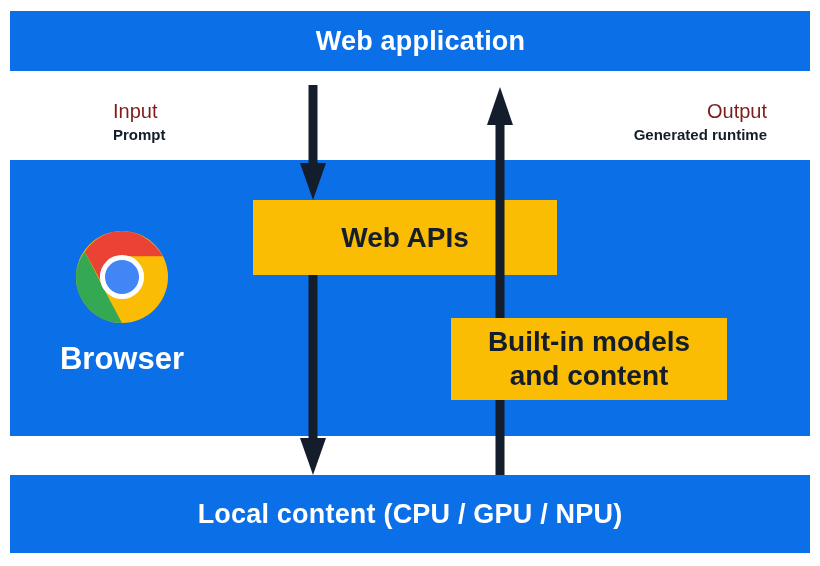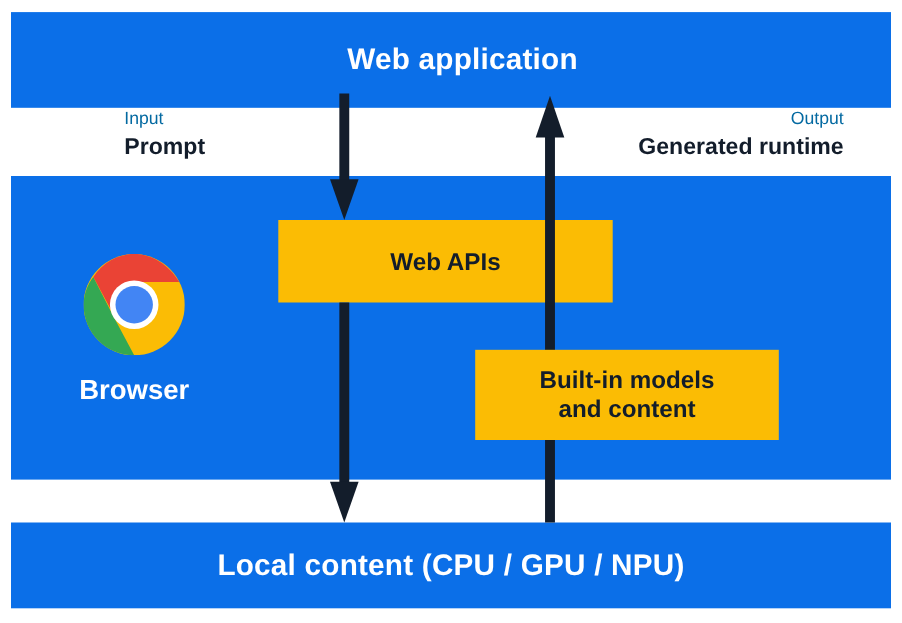--- a/index.html
+++ b/index.html
@@ -9,43 +9,43 @@
     width:820px;height:566px;
     background:#ffffff;
     font-family:"Liberation Sans","DejaVu Sans",sans-serif;
     overflow:hidden;
   }
   .bar{
     position:absolute;left:10px;width:800px;
     background:#0B6FE8;
     display:flex;align-items:center;justify-content:center;
   }
-  .bar-top{top:11px;height:87px;z-index:1;padding-left:21px;}
+  .bar-top{top:11px;height:60px;z-index:1;padding-left:21px;}
   .bar-mid{top:160px;height:276px;z-index:1;}
   .bar-bottom{top:475px;height:78px;z-index:1;}
   .bar-title{
     color:#ffffff;font-weight:bold;font-size:27px;letter-spacing:.2px;
   }
   .caption-block{position:absolute;top:99px;z-index:2;line-height:1.25;}
   .caption-left{left:113px;text-align:left;}
   .caption-right{right:53px;text-align:right;}
-  .caption-small{font-size:16px;color:#0369a1;display:block;}
-  .caption-bold{font-size:21px;font-weight:bold;color:#131D2B;display:block;margin-top:2px;}
+  .caption-small{font-size:20px;color:#7f1d1d;display:block;}
+  .caption-bold{font-size:15px;font-weight:bold;color:#131D2B;display:block;margin-top:2px;}
   .yellow-box{
     position:absolute;background:#FBBC04;
     display:flex;flex-direction:column;align-items:center;justify-content:center;
-    color:#131D2B;font-weight:bold;font-size:22px;text-align:center;
+    color:#131D2B;font-weight:bold;font-size:28px;text-align:center;
   }
   .box-webapis{left:253px;top:200px;width:304px;height:75px;z-index:2;}
-  .box-builtin{left:432px;top:318px;width:276px;height:82px;z-index:4;line-height:1.2;}
+  .box-builtin{left:451px;top:318px;width:276px;height:82px;z-index:4;line-height:1.2;}
   .arrows{position:absolute;left:0;top:0;z-index:3;pointer-events:none;}
   .chrome-wrap{position:absolute;left:76px;top:231px;width:92px;height:92px;z-index:2;}
   .browser-label{
     position:absolute;left:47px;top:341px;width:150px;z-index:2;
-    text-align:center;color:#ffffff;font-weight:bold;font-size:25px;
+    text-align:center;color:#ffffff;font-weight:bold;font-size:31px;
   }
 </style>
 </head>
 <body>
 
 <div class="canvas">
 
   <div class="bar bar-top">
     <span class="bar-title">Web application</span>
   </div>

